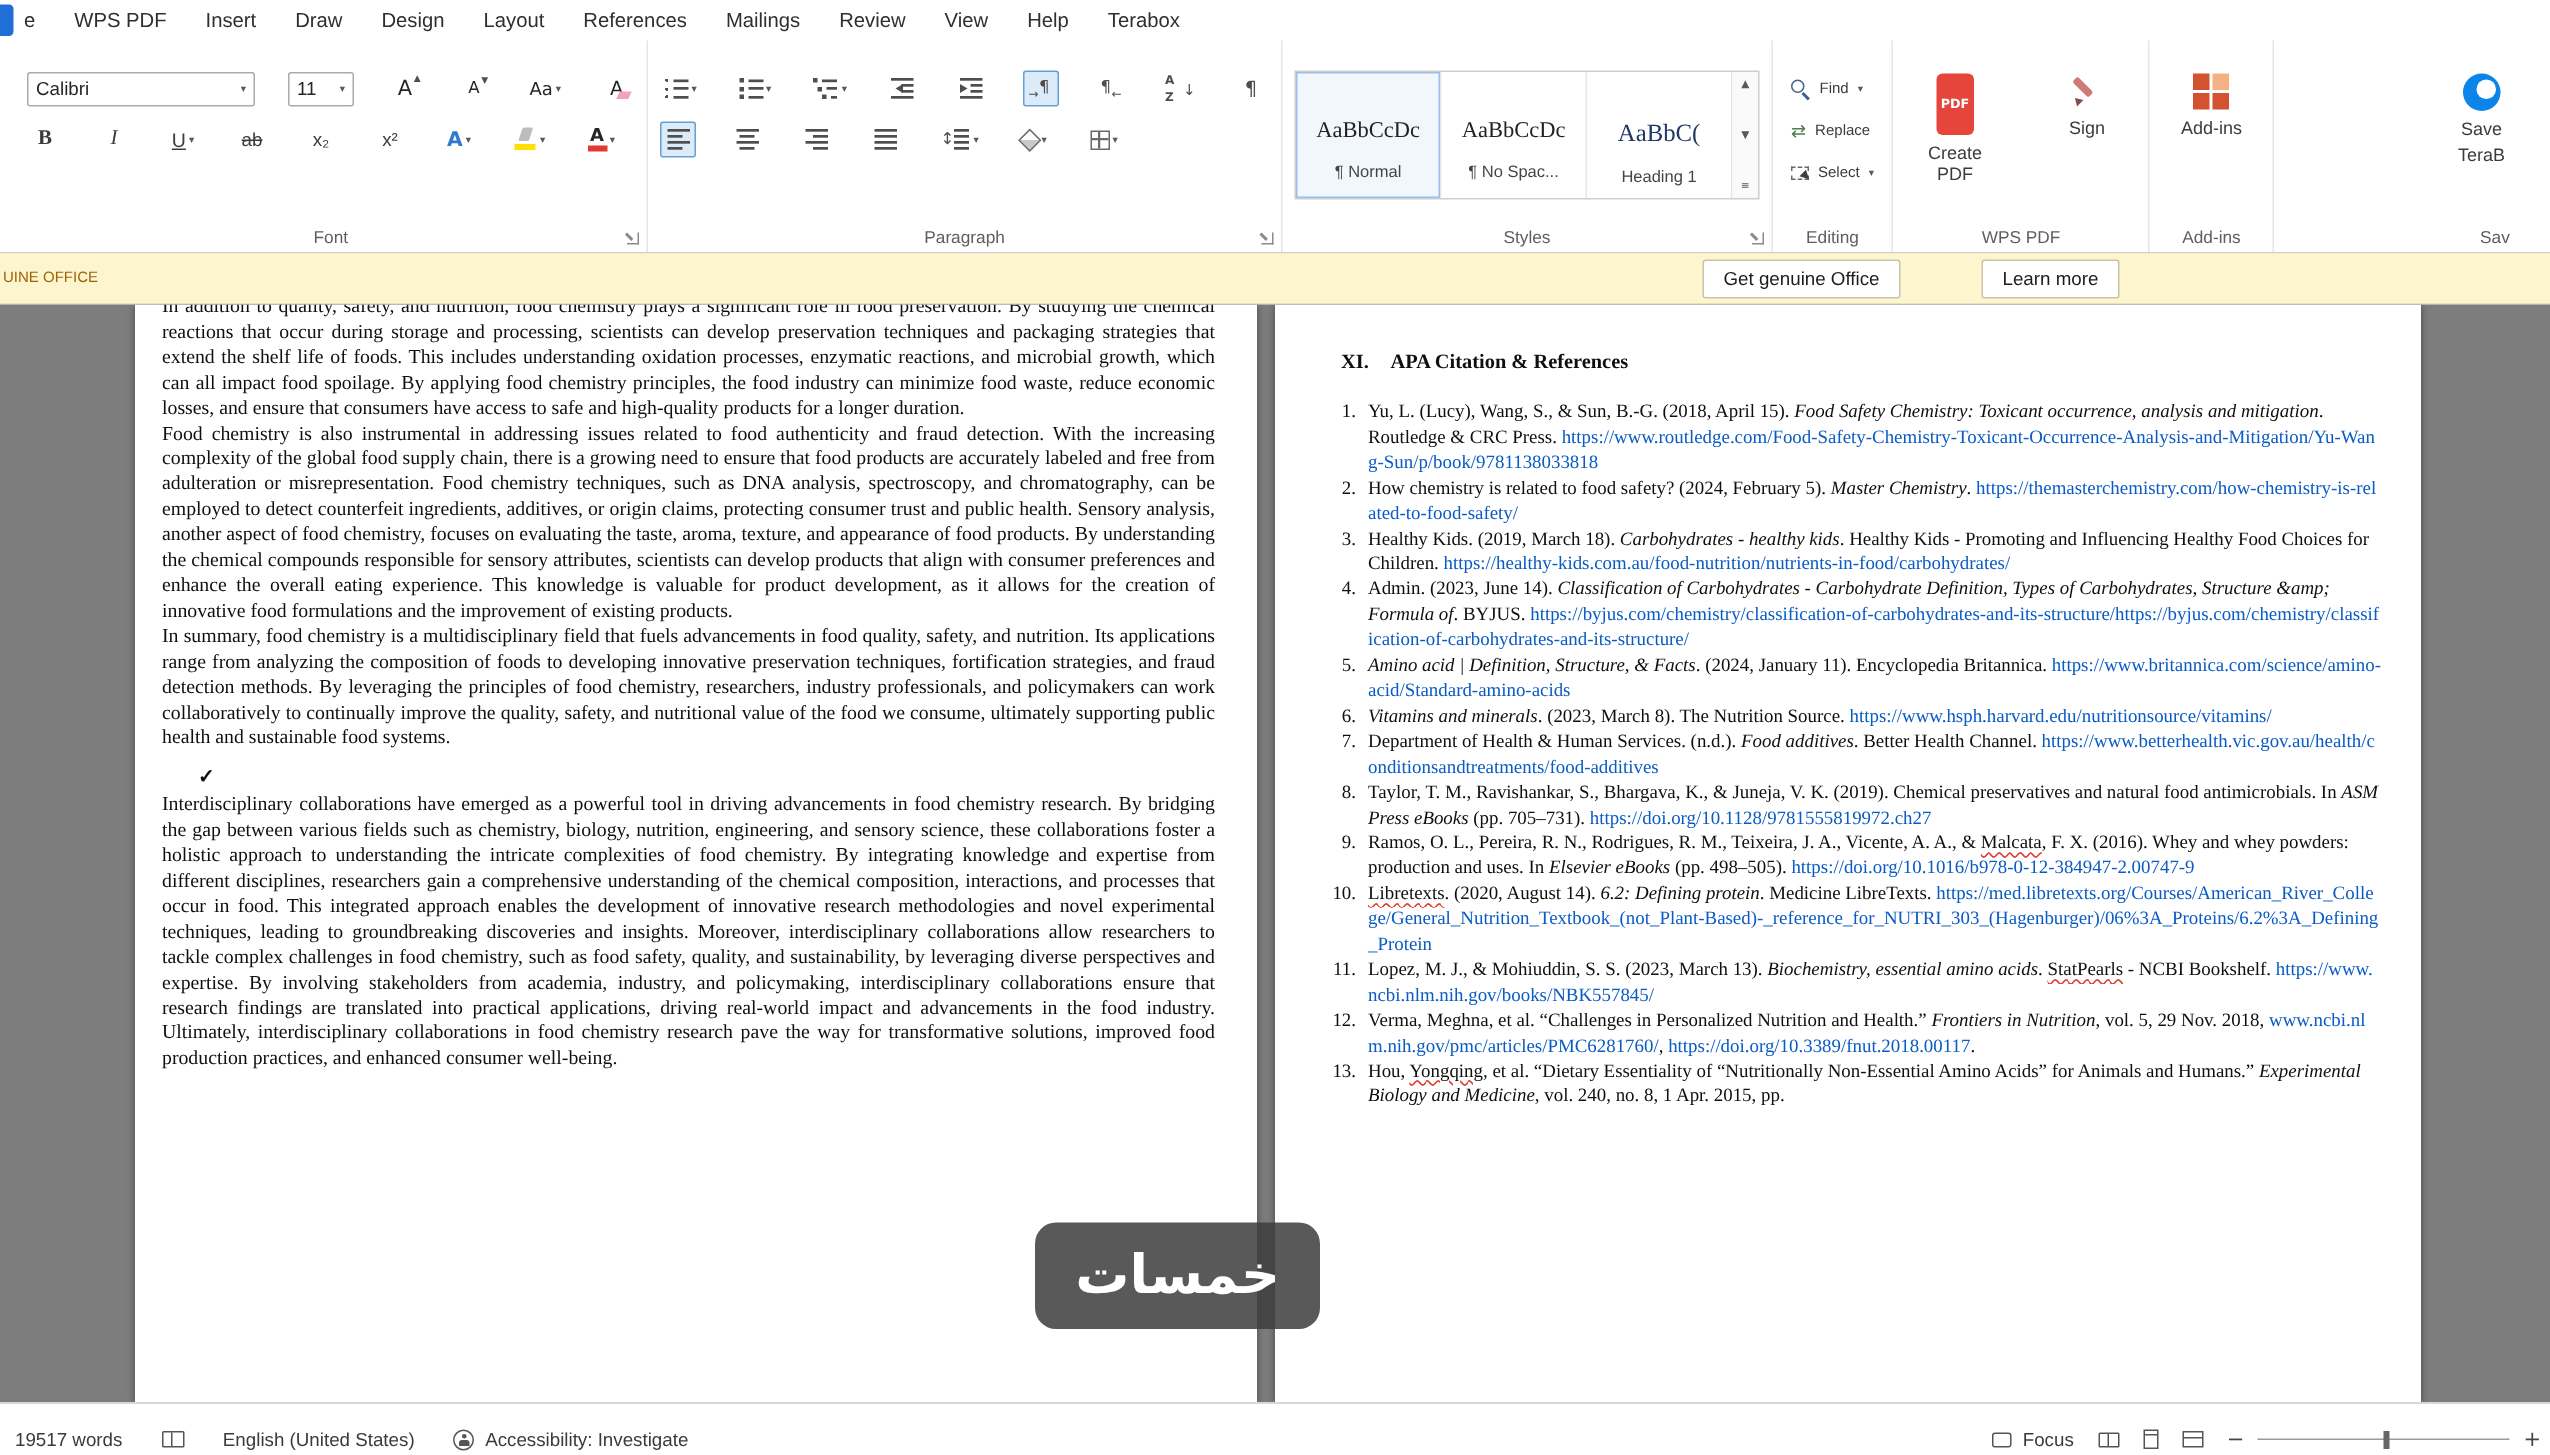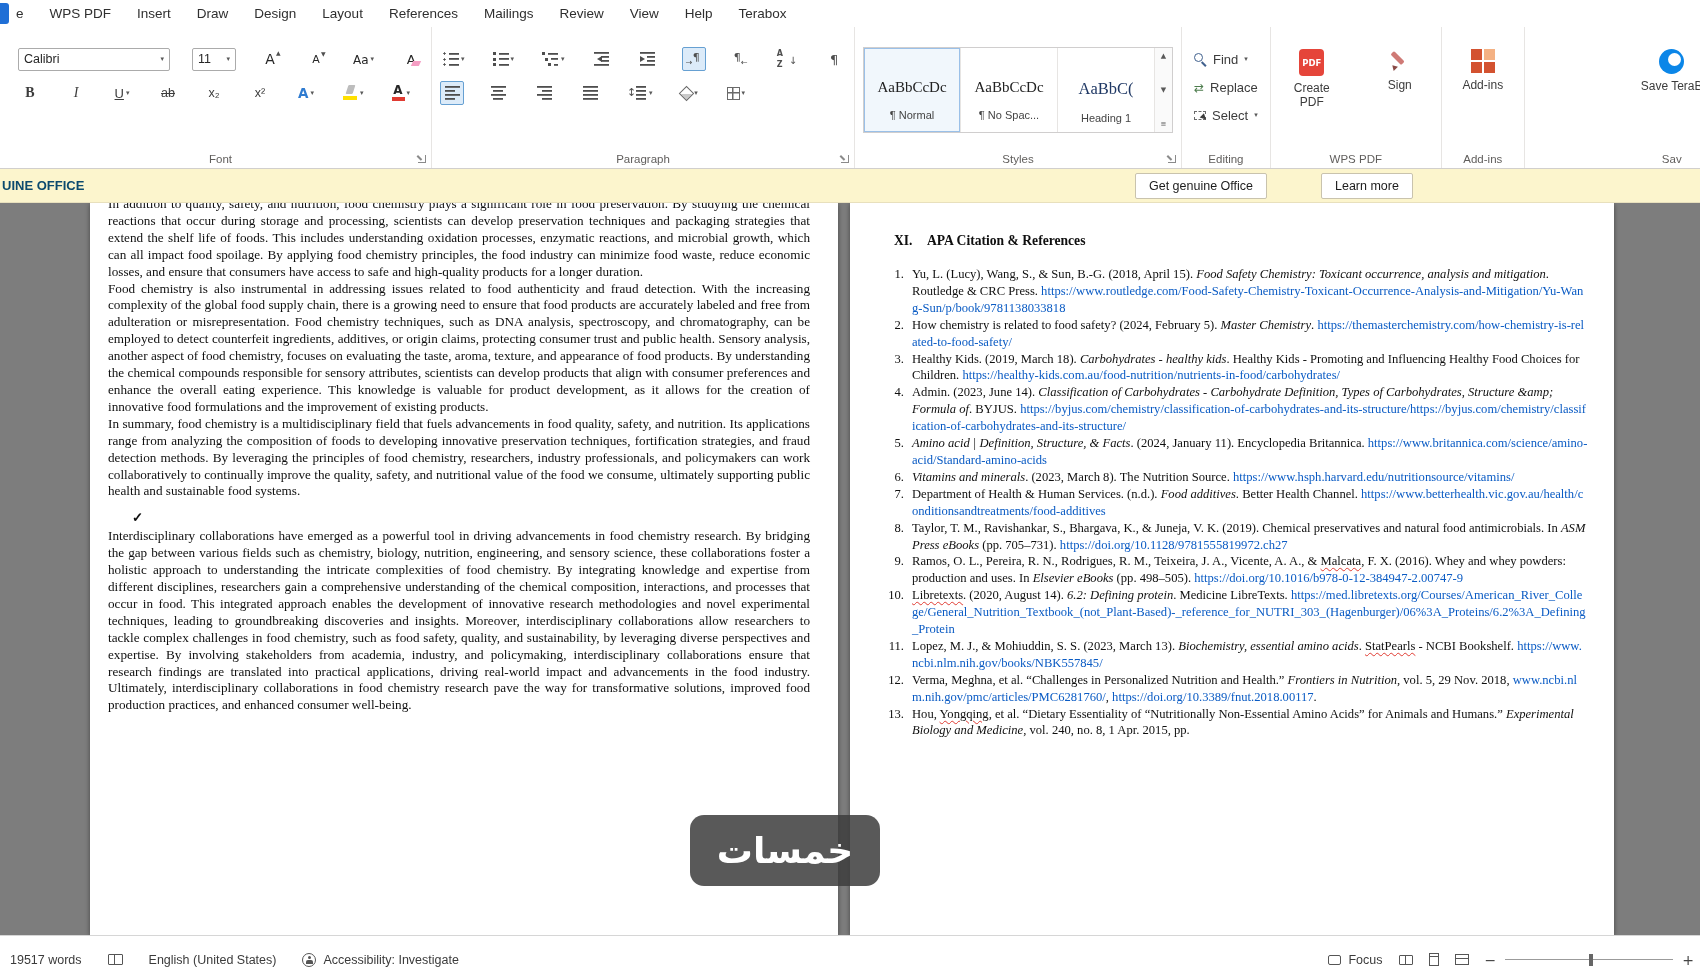--- a/index.html
+++ b/index.html
@@ -111,47 +111,47 @@
   .sgallery{display:flex;border:1px solid #d0cece;height:86px}
   .scard{width:97px;border-right:1px solid #e7e5e3;display:flex;flex-direction:column;align-items:center;padding-top:31px;background:#fff}
   .scard.sel{background:#f1f7fc;box-shadow:inset 0 0 0 1px #9ac0e8}
   .scard .prev{font-family:"Liberation Serif",serif;font-size:15px;color:#222;white-space:nowrap}
   .scard.h1 .prev{color:#1f3864;font-size:16.5px}
   .scard .sname{font-size:11px;color:#444;margin-top:13px;white-space:nowrap}
   .smore{width:17px;display:flex;flex-direction:column;align-items:center;justify-content:space-between;padding:4px 0;background:#fafafa}
   .smore span{font-family:"DejaVu Sans",sans-serif;font-size:7px;color:#595959}
 
   
-  .erow{display:flex;align-items:center;gap:6px;height:24px;font-size:13px;color:#3c3c3c;padding:0 4px}
+  .erow{display:flex;align-items:center;gap:6px;height:24px;font-size:10px;color:#3c3c3c;padding:0 4px}
   .erows{display:flex;flex-direction:column;gap:4px}
   .ic-search{width:13px;height:13px}
   .ic-search::before{content:"";position:absolute;left:0;top:0;width:7px;height:7px;border:1.6px solid #41618e;border-radius:50%}
   .ic-search::after{content:"";position:absolute;right:1px;bottom:1px;width:5.5px;height:1.6px;background:#41618e;transform:rotate(45deg)}
   .ic-replace::before{content:"⇄";font-size:12px;color:#4e7d4e}
   .ic-selectbox{width:12px;height:9px;border:1.2px dashed #6a6a6a}
   .ic-selectbox::after{content:"";position:absolute;right:-3px;bottom:-4px;border:3px solid transparent;border-top:6px solid #3c3c3c;transform:rotate(-45deg)}
 
   
   .bigbtn{display:flex;flex-direction:column;align-items:center;gap:5px;padding:2px 6px;font-size:12px;color:#3c3c3c;min-width:56px;text-align:center;line-height:14px}
   .bigbtn .blabel{width:54px}
-  .ic-pdf{width:25px;height:27px;background:#e5453a;border-radius:4px;color:#fff;font-size:8.5px;font-weight:bold;display:flex;align-items:center;justify-content:center}
+  .ic-pdf{width:25px;height:41px;background:#e5453a;border-radius:4px;color:#fff;font-size:8.5px;font-weight:bold;display:flex;align-items:center;justify-content:center}
   .ic-sign{width:24px;height:24px}
   .ic-sign::before{content:"";position:absolute;left:6px;top:2px;width:15px;height:5px;background:#cf7a76;border-radius:1.5px;transform:rotate(45deg);transform-origin:left top}
   .ic-sign::after{content:"";position:absolute;left:2px;bottom:3px;border:3px solid transparent;border-bottom:5px solid #8a4a46;transform:rotate(-45deg)}
   .ic-grid{display:grid;grid-template-columns:11px 11px;grid-template-rows:11px 11px;gap:2px}
   .ic-grid i{background:#d35230}
   .ic-grid i:nth-child(2){background:#f4b183}
   .ic-tera{width:25px;height:25px;border-radius:50%;background:#0b86e8}
   .ic-tera::after{content:"";position:absolute;left:9px;top:4px;width:13px;height:13px;background:#fff;border-radius:50%}
-  .tb-lines{display:flex;flex-direction:row;align-items:center;gap:3px;font-size:12px;color:#3c3c3c;line-height:14px}
+  .tb-lines{display:flex;flex-direction:column;align-items:center;gap:3px;font-size:12px;color:#3c3c3c;line-height:14px}
   .g-tera{margin-left:102px;border-right:none;min-width:90px}
 
   
   .licbar{position:relative;height:34px;background:#fcf5cd;display:flex;align-items:center;border-bottom:1px solid #e8e0bd}
-  .licbadge{font-weight:bold;font-size:13px;color:#0c4a6e;padding:0 12px 0 2px;white-space:nowrap}
+  .licbadge{font-weight:normal;font-size:10px;color:#a16207;padding:0 12px 0 2px;white-space:nowrap}
   .licmsg{font-size:13px;color:#1c1c1c;white-space:nowrap}
   .licbtn{position:absolute;top:4px;height:26px;padding:0 13px;background:#fff;border:1px solid #c9c3ad;border-radius:2px;display:flex;align-items:center;font-size:12.5px;color:#1c1c1c;white-space:nowrap}
   .licbtn.b1{left:1135px}
   .licbtn.b2{left:1321px}
 
   
   .docarea{position:relative;height:732px;background:#7d7d7d;overflow:hidden}
   .page{position:absolute;top:0;background:#fff;box-shadow:0 1px 5px rgba(0,0,0,.45);overflow:hidden}
   .pageL{left:90px;width:748px;height:732px;padding:0 28px 0 18px}
   .pageR{left:850px;width:764px;height:732px;padding:30px 26px 0 22px}

